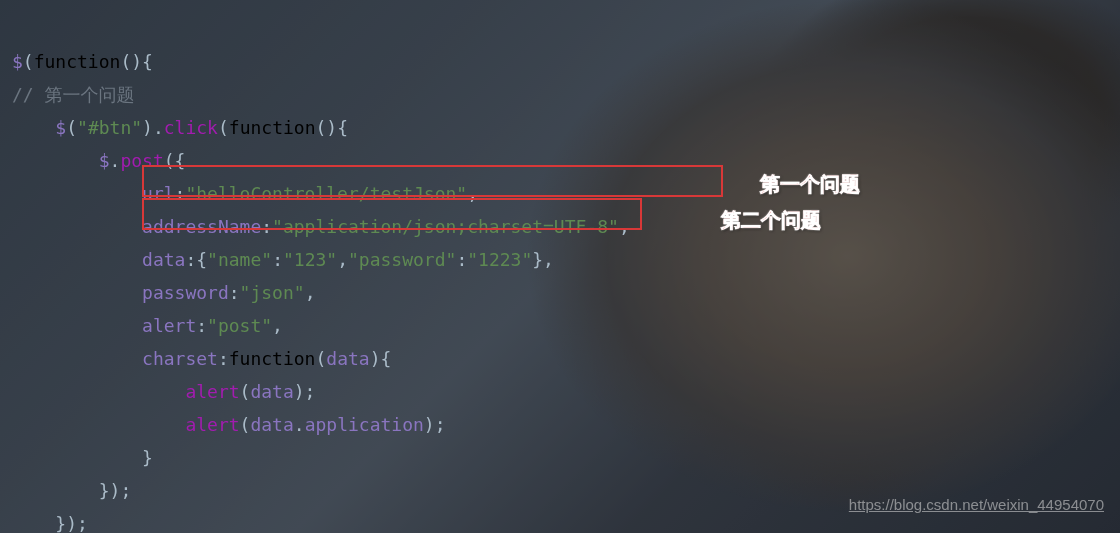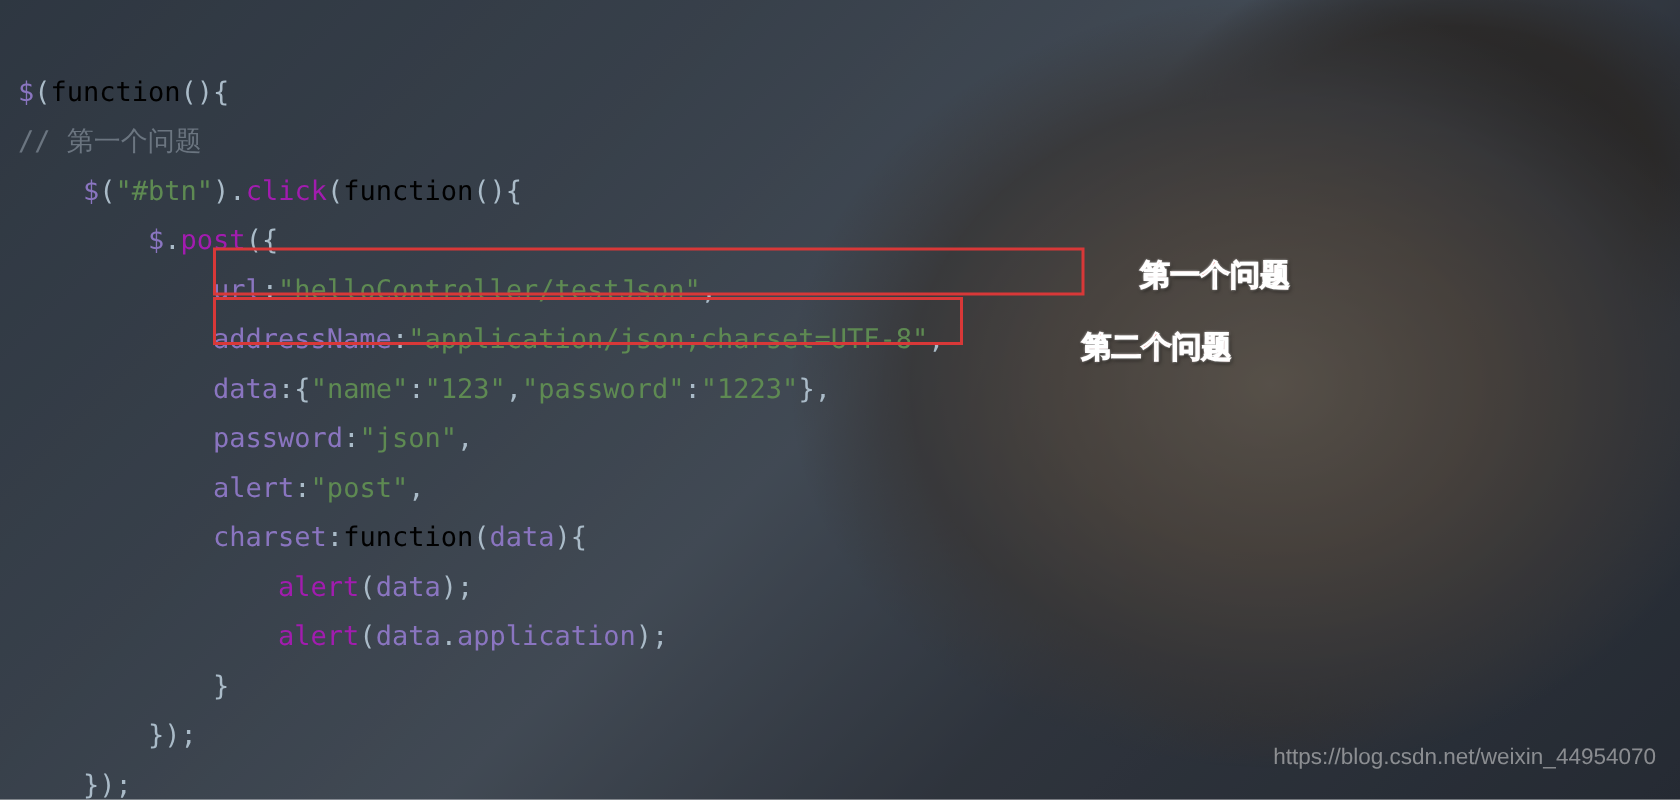--- a/index.html
+++ b/index.html
@@ -67,29 +67,30 @@
       position: absolute;
       z-index: 4;
       font-family: "KaiTi", "STKaiti", serif;
       font-size: 20px;
       font-weight: bold;
       color: #e84848;
       -webkit-text-stroke: 0.7px #fff;
       text-shadow: 0 0 2px #fff, 1px 1px 3px rgba(0,0,0,0.7);
     }
     .anno1 { top: 168px; left: 760px; }
-    .anno2 { top: 216px; left: 721px; }
+    .anno2 { top: 204px; left: 721px; }
     .watermark {
       position: absolute;
       bottom: 12px;
       right: 16px;
       color: rgba(220,220,220,0.55);
       font-size: 15px;
       z-index: 5;
       font-family: Arial, sans-serif;
+      text-decoration: underline;
     }
   </style>
 </head>
 <body>
 
 <div class="bg-face"></div>
 <div class="overlay"></div>
 
 <div class="code">
 <span class="id">$</span><span class="punc">(</span><span class="kw">function</span><span class="punc">(){</span>

